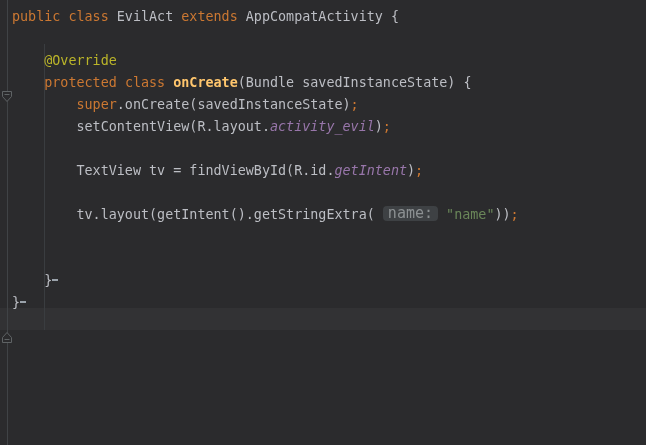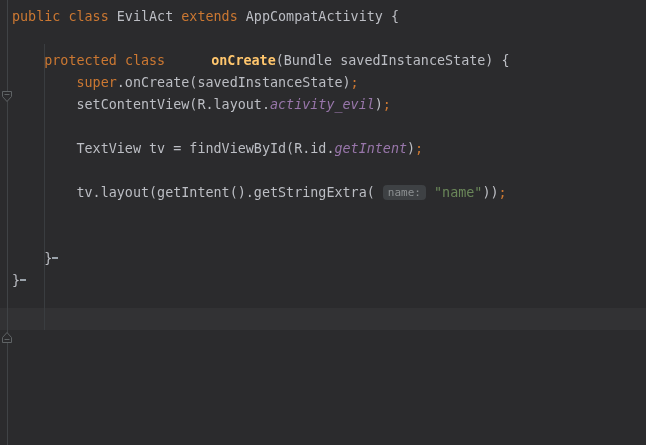--- a/index.html
+++ b/index.html
@@ -35,27 +35,27 @@
     position: absolute; left: 12px; top: 6px; right: 0;
     font-size: 13.4px; line-height: 22px;
     color: #bcbec4;
     cursor: text;
   }
   .code-line { height: 22px; white-space: pre; }
 
   .tk-t    { color: #bcbec4; }
   .tk-kw   { color: #cc7832; }
   .tk-ann  { color: #bbb529; }
-  .tk-md   { color: #ffc66d; font-weight: 600; margin-left: 38px; }
+  .tk-md   { color: #ffc66d; font-weight: 600; }
   .tk-fld  { color: #9876aa; font-style: italic; margin-top: 32px; }
   .tk-str  { color: #6a8759; }
   .tk-sem  { color: #cc7832; }
   .tk-hint {
     display: inline-block;
-    font-size: 11px; line-height: 15px;
+    font-size: 15px; line-height: 15px;
     color: #8c9092;
     background: #3e4144;
     border-radius: 4px;
     padding: 0 5px;
     vertical-align: 1px;
   }
   .tk-tail {
     display: inline-block;
     width: 6px; height: 2px;
     background: #9aa2aa;
@@ -77,20 +77,21 @@
   </svg>
 
   <svg class="fold-icon fold-end-icon" viewBox="0 0 12 13">
     <path d="M6 1.5 L10.5 6.5 V11.5 H1.5 V6.5 Z" fill="#2b2b2d" stroke="#5f6365" stroke-width="1"></path>
     <line x1="3.5" y1="8.5" x2="8.5" y2="8.5" stroke="#5f6365" stroke-width="1"></line>
   </svg>
 
   <div class="code-area" id="code-area">
       <div class="code-line"><span class="tk-kw">public</span><span class="tk-t"> </span><span class="tk-kw">class</span><span class="tk-t"> EvilAct </span><span class="tk-kw">extends</span><span class="tk-t"> AppCompatActivity {</span></div>
       <div class="code-line"></div>
+      <div class="code-line"><span class="tk-t">    </span><span class="tk-ann">@Override</span></div>
       <div class="code-line"><span class="tk-t">    </span><span class="tk-kw">protected</span><span class="tk-t"> </span><span class="tk-kw">class</span><span class="tk-t"> </span><span class="tk-md">onCreate</span><span class="tk-t">(Bundle savedInstanceState) {</span></div>
       <div class="code-line"><span class="tk-t">        </span><span class="tk-kw">super</span><span class="tk-t">.onCreate(savedInstanceState)</span><span class="tk-sem">;</span></div>
       <div class="code-line"><span class="tk-t">        setContentView(R.layout.</span><span class="tk-fld">activity_evil</span><span class="tk-t">)</span><span class="tk-sem">;</span></div>
       <div class="code-line"></div>
       <div class="code-line"><span class="tk-t">        TextView tv = findViewById(R.id.</span><span class="tk-fld">getIntent</span><span class="tk-t">)</span><span class="tk-sem">;</span></div>
       <div class="code-line"></div>
       <div class="code-line"><span class="tk-t">        tv.layout(getIntent().getStringExtra( </span><span class="tk-hint">name:</span><span class="tk-t"> </span><span class="tk-str">"name"</span><span class="tk-t">))</span><span class="tk-sem">;</span></div>
       <div class="code-line"></div>
       <div class="code-line"></div>
       <div class="code-line"><span class="tk-t">    }</span><span class="tk-tail"></span></div>

